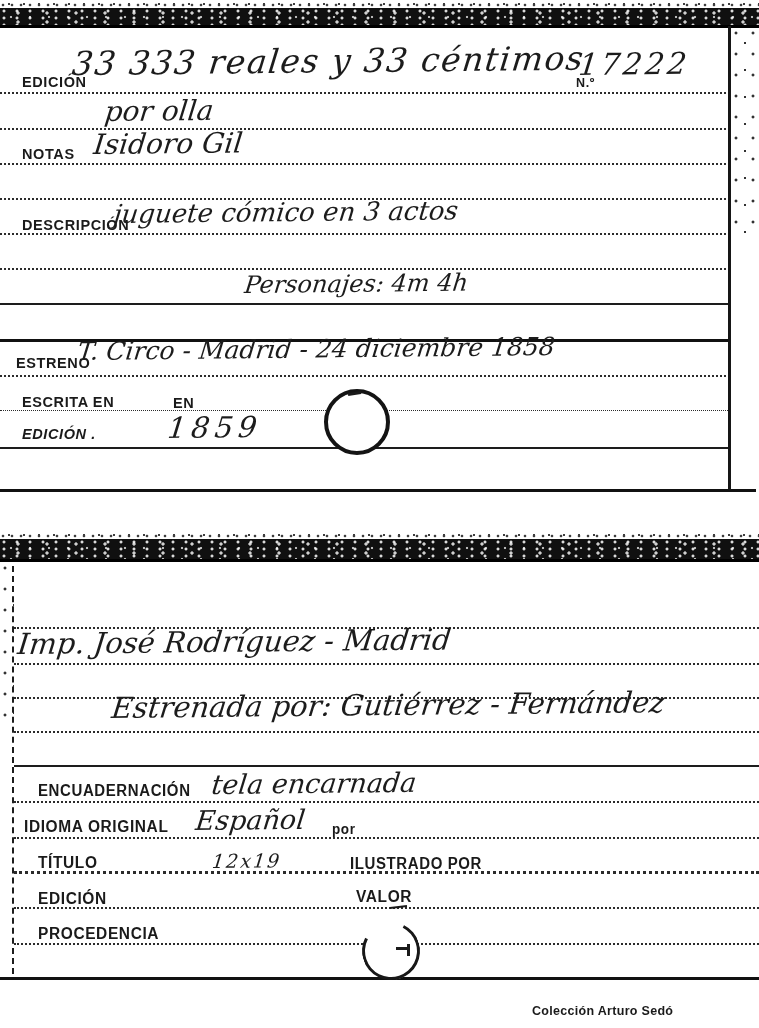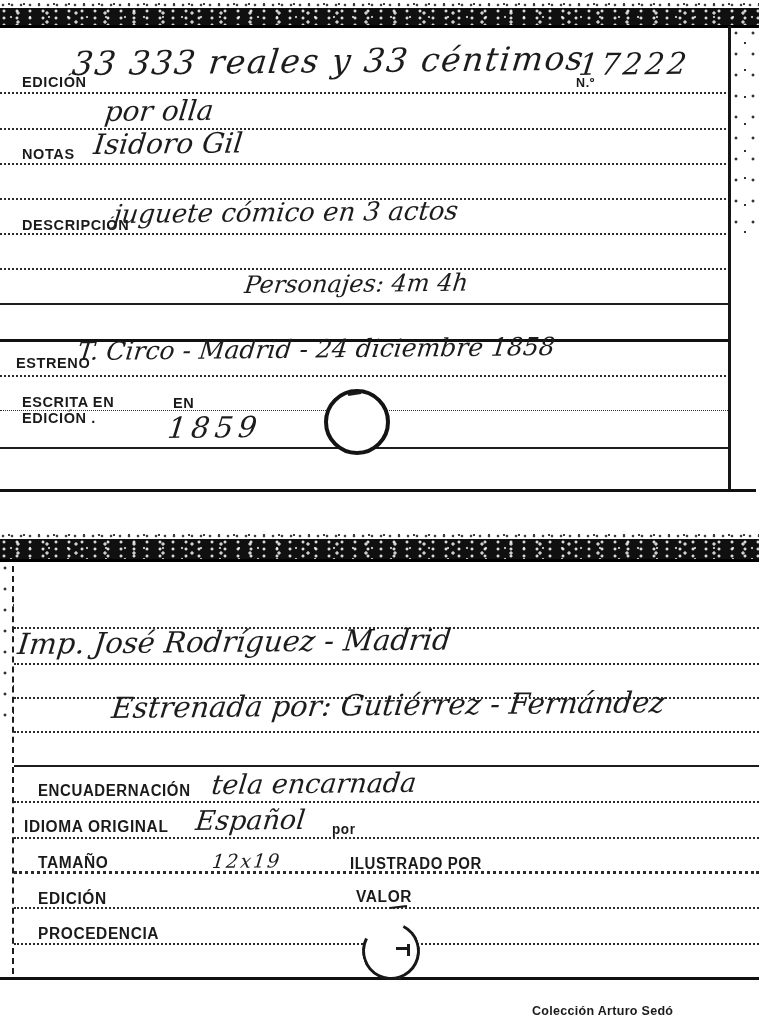--- a/index.html
+++ b/index.html
@@ -96,21 +96,21 @@
   <div class="line heavy" style="left:0;top:489px;width:756px;"></div>
   <div class="vline" style="left:728px;top:26px;height:464px;border-right:3px solid #161616;"></div>
 
   <span class="label" style="left:22px;top:74px;">EDICIÓN</span>
   <span class="label small" style="left:547px;top:76px;margin-left:29px;">N.º</span>
   <span class="label" style="left:22px;top:146px;">NOTAS</span>
   <span class="label" style="left:22px;top:217px;">DESCRIPCIÓN</span>
   <span class="label" style="left:16px;top:355px;">ESTRENO</span>
   <span class="label" style="left:22px;top:394px;">ESCRITA EN</span>
   <span class="label" style="left:173px;top:395px;">EN</span>
-  <span class="label" style="left:22px;top:410px;">EDICIÓN .</span>
+  <span class="label" style="left:22px;top:426px;font-style:italic;">EDICIÓN .</span>
 
   <span class="hand" style="left:70px;top:44px;font-size:33px;letter-spacing:1.5px;">33 333 reales y 33 céntimos</span>
   <span class="hand" style="left:577px;top:47px;font-size:30px;letter-spacing:3px;">17222</span>
   <span class="hand" style="left:103px;top:95px;font-size:28px;">por olla</span>
   <span class="hand" style="left:92px;top:128px;font-size:28px;">Isidoro Gil</span>
   <span class="hand" style="left:112px;top:199px;font-size:26px;">juguete cómico en 3 actos</span>
   <span class="hand" style="left:243px;top:271px;font-size:24px;">Personajes: 4m 4h</span>
   <span class="hand" style="left:76px;top:337px;font-size:25px;">T. Circo - Madrid - 24 diciembre 1858</span>
   <span class="hand" style="left:166px;top:411px;font-size:29px;letter-spacing:5px;">1859</span>
 
@@ -130,21 +130,21 @@
   <div class="line" style="left:14px;top:801px;width:745px;"></div>
   <div class="line" style="left:14px;top:837px;width:745px;"></div>
   <div class="line" style="left:14px;top:871px;width:745px;border-bottom-width:3px;"></div>
   <div class="line" style="left:14px;top:907px;width:745px;"></div>
   <div class="line" style="left:14px;top:943px;width:745px;"></div>
   <div class="line heavy" style="left:0;top:977px;width:759px;"></div>
 
   <span class="label" style="left:38px;top:782px;font-size:15px;">ENCUADERNACIÓN</span>
   <span class="label" style="left:24px;top:818px;font-size:15.5px;">IDIOMA ORIGINAL</span>
   <span class="label" style="left:332px;top:822px;font-size:13.5px;text-transform:none;">por</span>
-  <span class="label" style="left:38px;top:854px;font-size:15.5px;">TAMAÑO</span>
+  <span class="label" style="left:38px;top:854px;font-size:15.5px;">TÍTULO</span>
   <span class="label" style="left:350px;top:855px;font-size:15px;">ILUSTRADO POR</span>
   <span class="label" style="left:38px;top:890px;font-size:15.5px;">EDICIÓN</span>
   <span class="label" style="left:356px;top:888px;font-size:15.5px;">VALOR</span>
   <span class="label" style="left:38px;top:925px;font-size:15.5px;">PROCEDENCIA</span>
   <span class="label" style="left:532px;top:982px;font-size:12.5px;letter-spacing:.3px;margin-top:22px;">Colección Arturo Sedó</span>
 
   <span class="hand" style="left:16px;top:627px;font-size:29px;">Imp. José Rodríguez - Madrid</span>
   <span class="hand" style="left:110px;top:691px;font-size:29px;">Estrenada por: Gutiérrez - Fernández</span>
   <span class="hand" style="left:210px;top:769px;font-size:27px;">tela encarnada</span>
   <span class="hand" style="left:194px;top:805px;font-size:27px;">Español</span>

